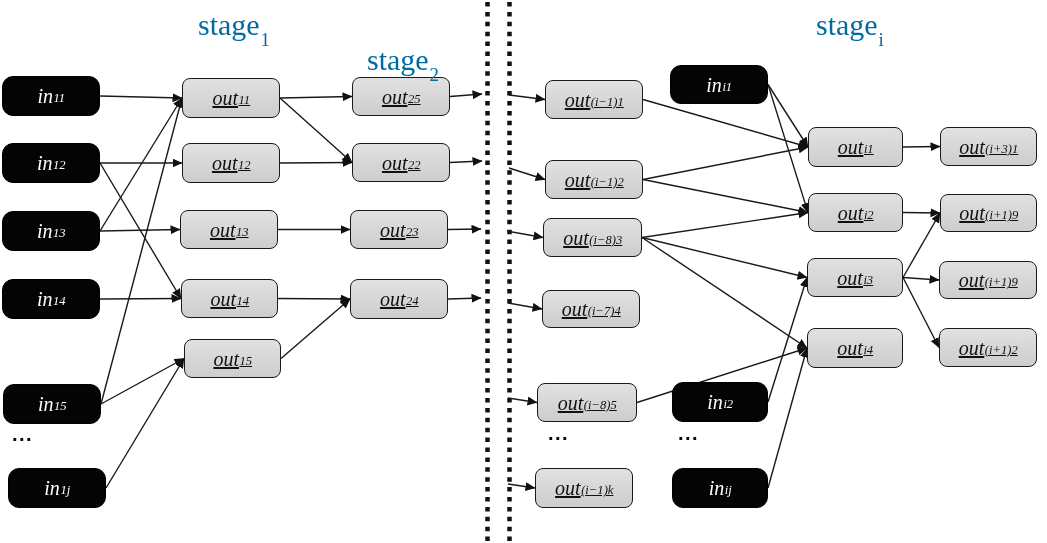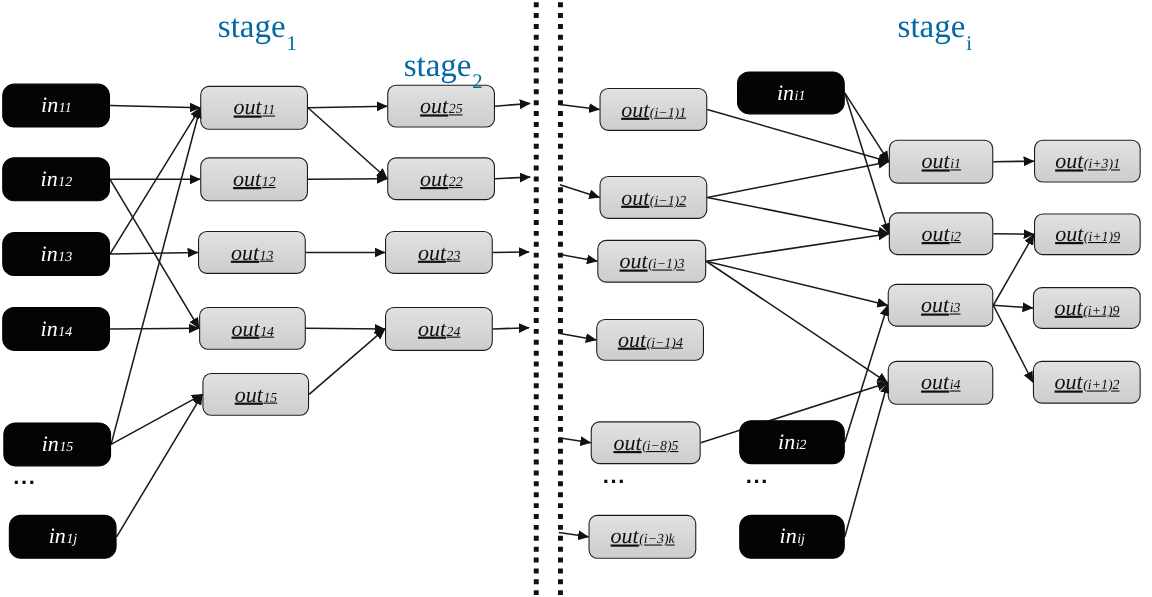--- a/index.html
+++ b/index.html
@@ -164,33 +164,33 @@
     <div class="node out" style="left: 545px; top: 80px; width: 98px; height: 39px;">
       <span>out</span>
       <sub>(i−1)1</sub>
     </div>
     <div class="node out" style="left: 545px; top: 160px; width: 98px; height: 39px;">
       <span>out</span>
       <sub>(i−1)2</sub>
     </div>
     <div class="node out" style="left: 543px; top: 218px; width: 99px; height: 39px;">
       <span>out</span>
-      <sub>(i−1)3</sub>
+      <sub>(i−8)3</sub>
     </div>
     <div class="node out" style="left: 542px; top: 290px; width: 98px; height: 38px;">
       <span>out</span>
-      <sub>(i−1)4</sub>
+      <sub>(i−7)4</sub>
     </div>
     <div class="node out" style="left: 537px; top: 383px; width: 100px; height: 39px;">
       <span>out</span>
       <sub>(i−8)5</sub>
     </div>
     <div class="node out" style="left: 535px; top: 468px; width: 98px; height: 40px;">
       <span>out</span>
-      <sub>(i−3)k</sub>
+      <sub>(i−1)k</sub>
     </div>
     <div class="node in" style="left: 670px; top: 65px; width: 98px; height: 39px;">
       <span>in</span>
       <sub>i1</sub>
     </div>
     <div class="node in" style="left: 672px; top: 382px; width: 96px; height: 40px;">
       <span>in</span>
       <sub>i2</sub>
     </div>
     <div class="node in" style="left: 672px; top: 468px; width: 96px; height: 40px;">

